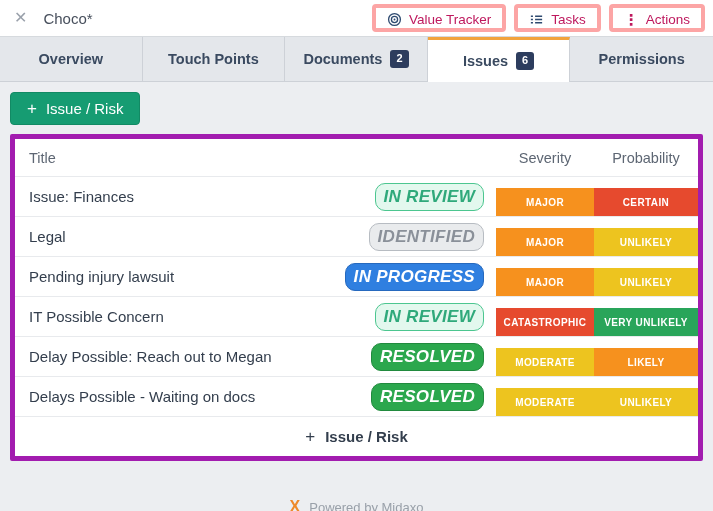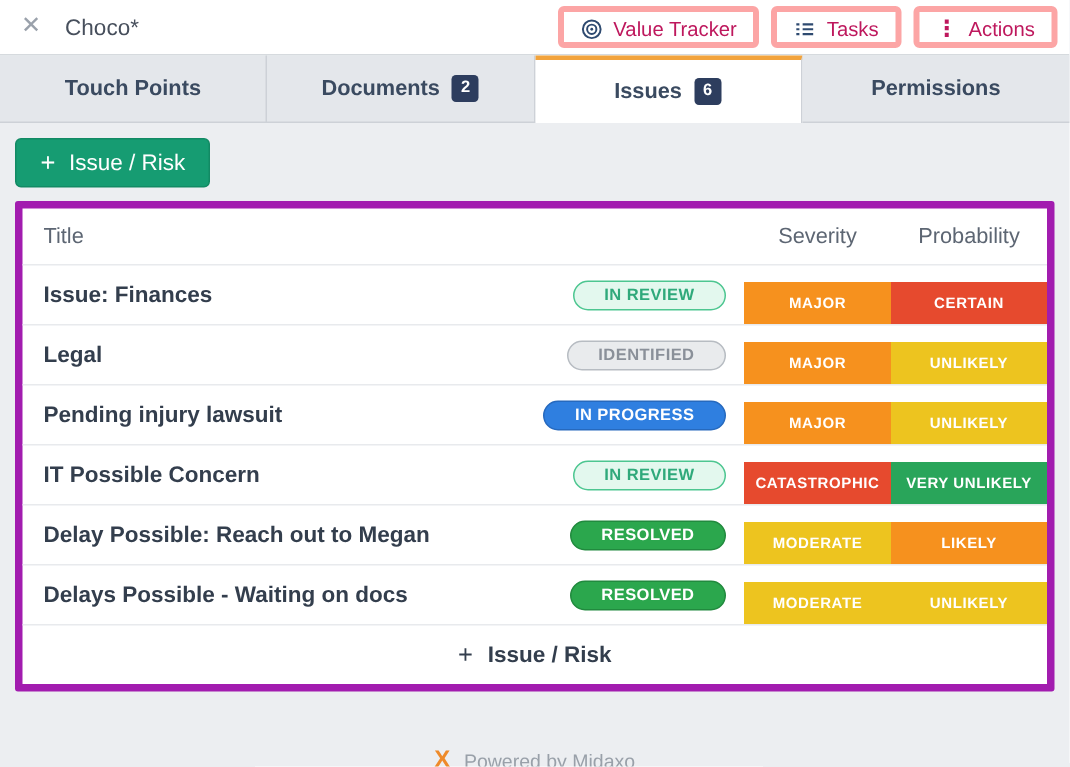--- a/index.html
+++ b/index.html
@@ -64,25 +64,25 @@
 
   
   .card { background:#fff; border:5px solid #a21caf; border-radius:2px; }
   .thead { display:flex; align-items:center; height:37px; color:#5d6673; font-size:14.5px; }
   .col-title { flex:1; padding-left:14px; display:flex; align-items:center; }
   .col-sev  { width:98px;  text-align:center; flex:0 0 98px; }
   .col-prob { width:104px; text-align:center; flex:0 0 104px; }
 
   .trow { display:flex; align-items:stretch; height:40px; border-top:1px solid #e8eaed; cursor:pointer; }
   .trow .col-title { justify-content:space-between; padding-right:12px; }
-  .row-title { font-size:15px; font-weight:700; color:#333e4d; }
+  .row-title { font-size:15px; font-weight:400; color:#333e4d; }
 
   .chip {
-    font-size:11px; font-weight:700; letter-spacing:.3px;
-    padding:3px 20px; border-radius:10px; border:1px solid transparent; white-space:nowrap;
+    font-size:17px; font-weight:700; letter-spacing:.3px;
+    padding:3px 8px; border-radius:10px; border:1px solid transparent; white-space:nowrap;font-style:italic;
   }
   .chip[data-status="in-review"]   { background:#e3f8ee; border-color:#4cc690; color:#2fa97b; }
   .chip[data-status="identified"]  { background:#e9ebed; border-color:#b7bcc2; color:#8a9099; }
   .chip[data-status="in-progress"] { background:#2f7fe0; border-color:#2669be; color:#fff; }
   .chip[data-status="resolved"]    { background:#2ba74d; border-color:#218a3e; color:#fff; }
 
   .rating {
     display:flex; align-items:center; justify-content:center;
     color:#fff; font-size:10px; font-weight:700; letter-spacing:.4px; white-space:nowrap;margin-top:11px;
   }
@@ -132,20 +132,23 @@
     </button>
     <button class="tb-btn">
       <span class="kebab">⋮</span>
       <span>Actions</span>
     </button>
   </div>
 </div>
 
 <div class="tabs">
   <div class="tab">
+    <span>Overview</span>
+  </div>
+  <div class="tab">
     <span>Touch Points</span>
   </div>
   <div class="tab">
     <span>Documents</span>
     <span class="tab-badge">2</span>
   </div>
   <div class="tab active">
     <span>Issues</span>
     <span class="tab-badge">6</span>
   </div>

